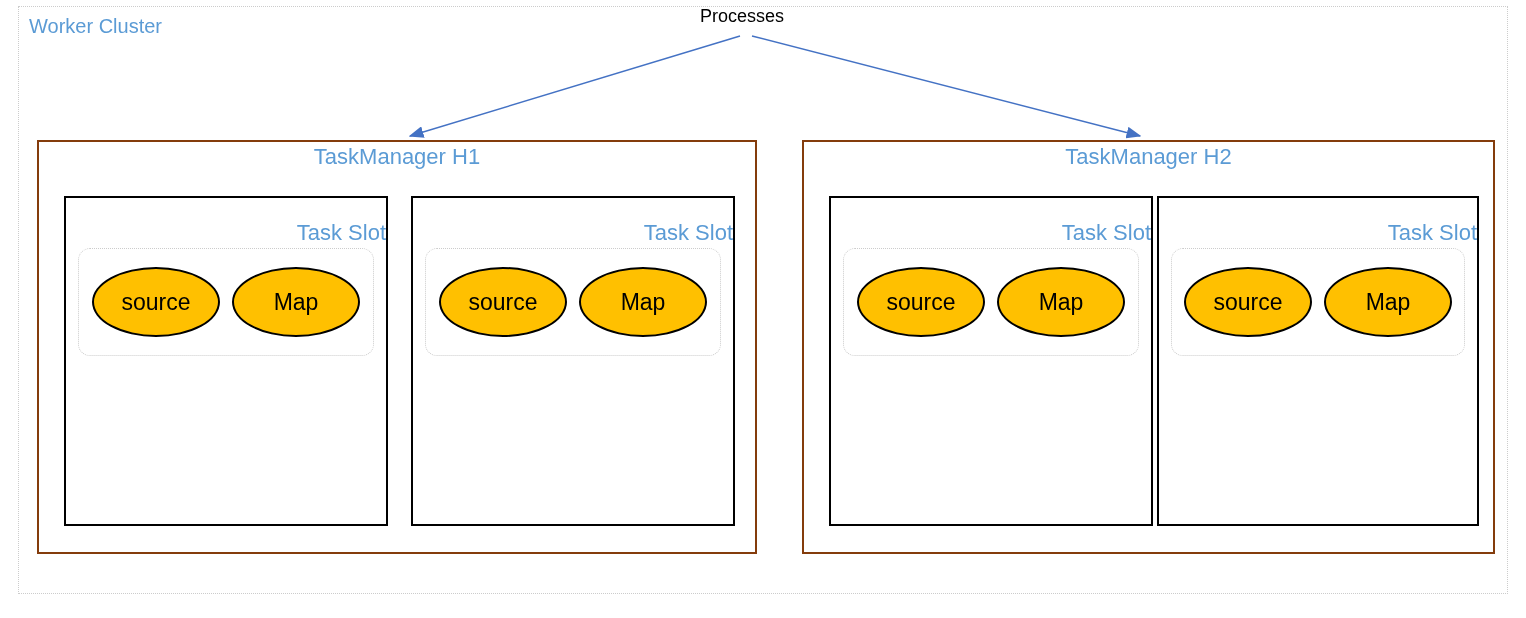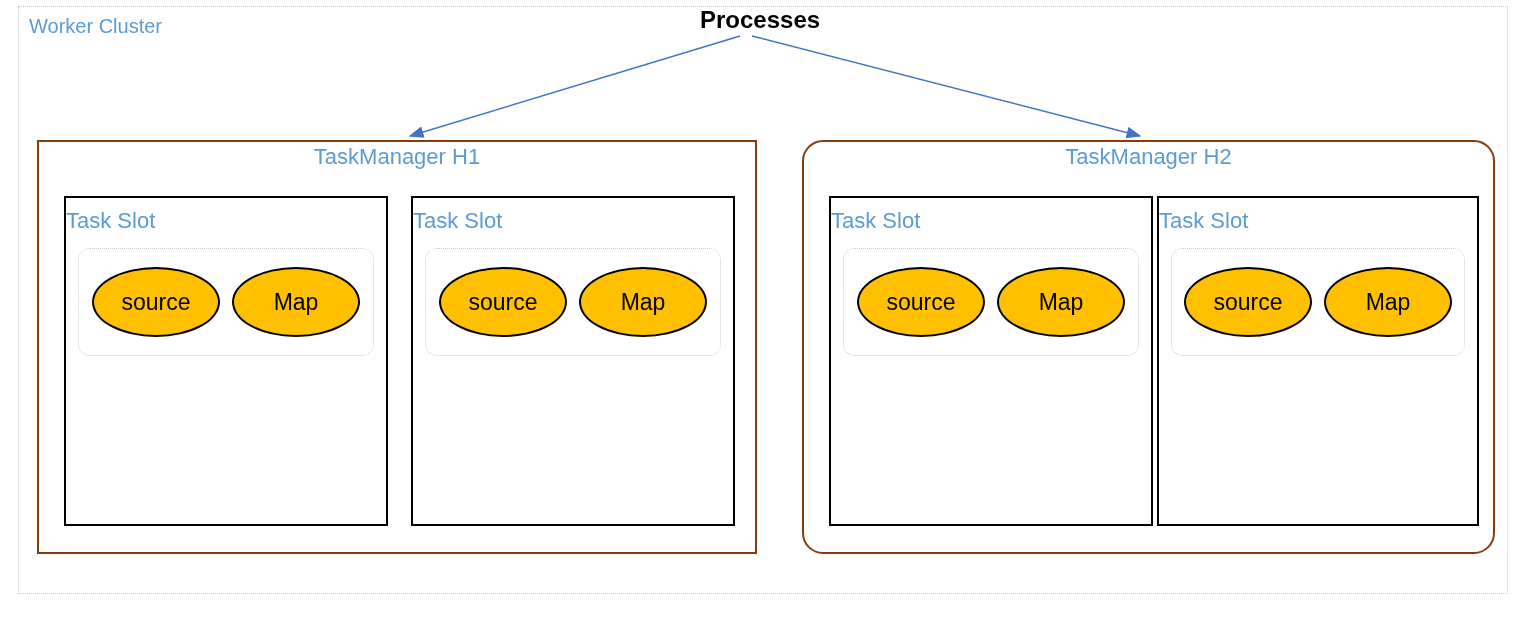--- a/index.html
+++ b/index.html
@@ -27,61 +27,59 @@
       left: 10px;
       top: 8px;
       color: #5B9BD5;
       font-size: 20px;
     }
     .processes-label {
       position: absolute;
       left: 700px;
       top: 6px;
       color: #000;
-      font-size: 24px;
-      font-weight: bold;
+      font-size: 18px;
     }
     .task-manager {
       position: absolute;
       border: 2px solid #843C0C;
       background: #fff;
     }
     .tm1 {
       left: 37px;
       top: 140px;
       width: 720px;
       height: 414px;
     }
     .tm2 {
       left: 802px;
       top: 140px;
       width: 693px;
       height: 414px;
-      border-radius: 21px;
     }
     .task-manager-title {
       text-align: center;
       color: #5B9BD5;
       font-size: 22px;
       padding-top: 2px;
     }
     .task-slot {
       position: absolute;
       border: 2px solid #000;
       background: #fff;
     }
     .slot1 { left: 25px; top: 54px; width: 324px; height: 330px; }
     .slot2 { left: 372px; top: 54px; width: 324px; height: 330px; }
     .slot3 { left: 25px; top: 54px; width: 324px; height: 330px; }
     .slot4 { left: 353px; top: 54px; width: 322px; height: 330px; }
     .task-slot-title {
-      text-align: left;
+      text-align: right;
       color: #5B9BD5;
       font-size: 22px;
-      padding-top: 10px;
+      padding-top: 22px;
     }
     .inner-box {
       position: absolute;
       left: 12px;
       top: 50px;
       width: calc(100% - 24px);
       height: 108px;
       border: 1.5px dotted #ccc;
       border-radius: 12px;
       display: flex;

